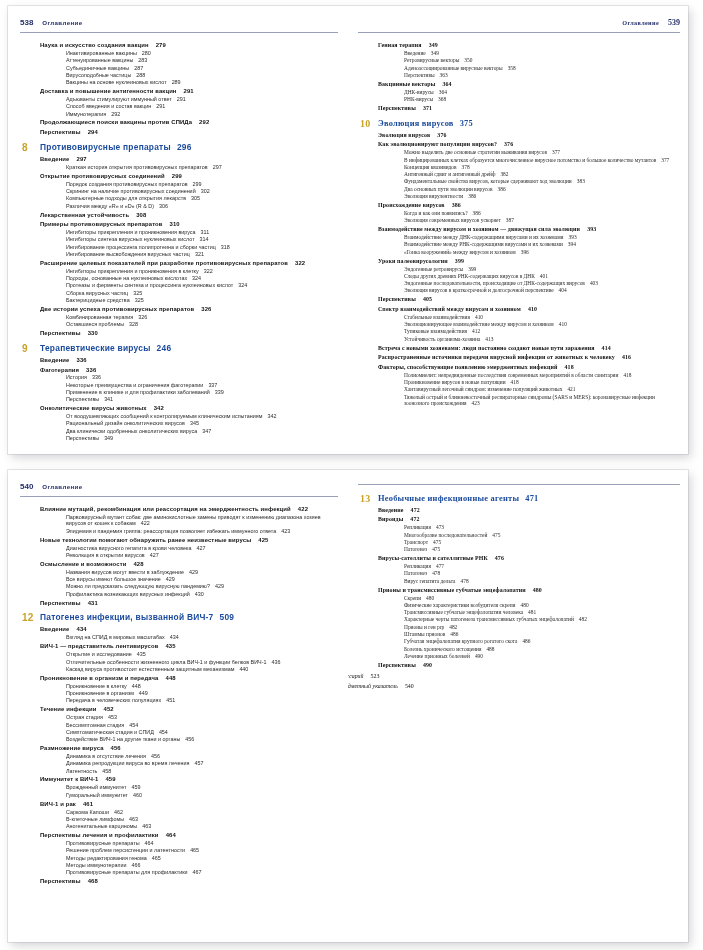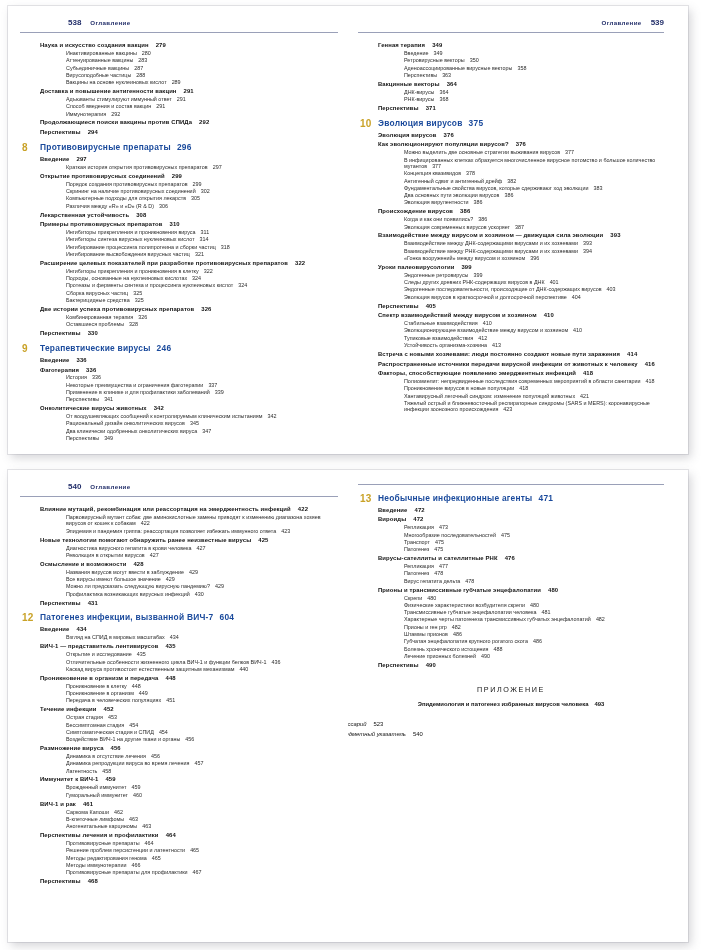--- a/index.html
+++ b/index.html
@@ -31,32 +31,31 @@
   .spread-bottom { top: 470px; height: 472px; }
 
   .page {
     position: relative;
     box-sizing: border-box;
     background: #ffffff;
     height: 100%;
     overflow: hidden;
   }
   .page-left  { width: 340px; padding: 12px 10px 8px 12px; }
-  .page-right { width: 340px; padding: 12px 24px 8px 10px; }
+  .page-right { width: 340px; padding: 12px 8px 8px 10px; font-family: Liberation Serif, serif; }
 
   
   .runhead {
     display: flex;
     align-items: baseline;
     font-size: 6.2px;
     letter-spacing: .35px;
     color: #24306b;
     font-weight: bold;
     height: 12px;
-    margin-left: 48px;
   }
   .runhead.left  { justify-content: flex-start; }
   .runhead.right { justify-content: flex-end; }
   .runhead .folio {
     font-size: 8px;
     font-weight: bold;
     color: #24306b;
     letter-spacing: 0;
   }
   .runhead.left .folio  { margin-right: 9px; }
@@ -279,21 +278,21 @@
           <div class="entry lvl-b"><span>Эпидемия и пандемия гриппа: реассортация позволяет избежать иммунного ответа</span><span class="pg">423</span></div>
           <div class="entry lvl-a"><span>Новые технологии помогают обнаружить ранее неизвестные вирусы</span><span class="pg">425</span></div>
           <div class="entry lvl-b"><span>Диагностика вирусного гепатита в крови человека</span><span class="pg">427</span></div>
           <div class="entry lvl-b"><span>Революция в открытии вирусов</span><span class="pg">427</span></div>
           <div class="entry lvl-a"><span>Осмысление и возможности</span><span class="pg">428</span></div>
           <div class="entry lvl-b"><span>Названия вирусов могут ввести в заблуждение</span><span class="pg">429</span></div>
           <div class="entry lvl-b"><span>Все вирусы имеют большое значение</span><span class="pg">429</span></div>
           <div class="entry lvl-b"><span>Можно ли предсказать следующую вирусную пандемию?</span><span class="pg">429</span></div>
           <div class="entry lvl-b"><span>Профилактика возникающих вирусных инфекций</span><span class="pg">430</span></div>
           <div class="entry lvl-a"><span>Перспективы</span><span class="pg">431</span></div>
-          <div class="entry lvl-chap"><span class="chapnum">12</span><span>Патогенез инфекции, вызванной ВИЧ-7</span><span class="pg">604</span></div>
+          <div class="entry lvl-chap"><span class="chapnum">12</span><span>Патогенез инфекции, вызванной ВИЧ-7</span><span class="pg">509</span></div>
           <div class="entry lvl-a"><span>Введение</span><span class="pg">434</span></div>
           <div class="entry lvl-b"><span>Взгляд на СПИД в мировых масштабах</span><span class="pg">434</span></div>
           <div class="entry lvl-a"><span>ВИЧ-1 — представитель лентивирусов</span><span class="pg">435</span></div>
           <div class="entry lvl-b"><span>Открытие и исследование</span><span class="pg">435</span></div>
           <div class="entry lvl-b"><span>Отличительные особенности жизненного цикла ВИЧ-1 и функции белков ВИЧ-1</span><span class="pg">436</span></div>
           <div class="entry lvl-b"><span>Каскад вируса противостоит естественным защитным механизмам</span><span class="pg">440</span></div>
           <div class="entry lvl-a"><span>Проникновение в организм и передача</span><span class="pg">448</span></div>
           <div class="entry lvl-b"><span>Проникновение в клетку</span><span class="pg">448</span></div>
           <div class="entry lvl-b"><span>Проникновение в организм</span><span class="pg">449</span></div>
           <div class="entry lvl-b"><span>Передача в человеческих популяциях</span><span class="pg">451</span></div>
@@ -343,26 +342,20 @@
           <div class="entry lvl-b"><span>Трансмиссивные губчатые энцефалопатии человека</span><span class="pg">481</span></div>
           <div class="entry lvl-b"><span>Характерные черты патогенеза трансмиссивных губчатых энцефалопатий</span><span class="pg">482</span></div>
           <div class="entry lvl-b"><span>Прионы и ген prp</span><span class="pg">482</span></div>
           <div class="entry lvl-b"><span>Штаммы прионов</span><span class="pg">486</span></div>
           <div class="entry lvl-b"><span>Губчатая энцефалопатия крупного рогатого скота</span><span class="pg">486</span></div>
           <div class="entry lvl-b"><span>Болезнь хронического истощения</span><span class="pg">488</span></div>
           <div class="entry lvl-b"><span>Лечение прионных болезней</span><span class="pg">490</span></div>
           <div class="entry lvl-a"><span>Перспективы</span><span class="pg">490</span></div>
         </div>
 
-      <div class="appendix-block">
-        <div class="appendix-title">ПРИЛОЖЕНИЕ</div>
-        <div class="appendix-entry">
-          <span>Эпидемиология и патогенез избранных вирусов человека</span><span class="pg">493</span>
-        </div>
-      </div>
 
       <div class="backmatter-block" id="backmatter-1-right">
           <div class="backmatter"><span>Глоссарий</span><span class="pg">523</span></div>
           <div class="backmatter"><span>Предметный указатель</span><span class="pg">540</span></div>
         </div>
     </div>
   </div>
 
 </div>
 

